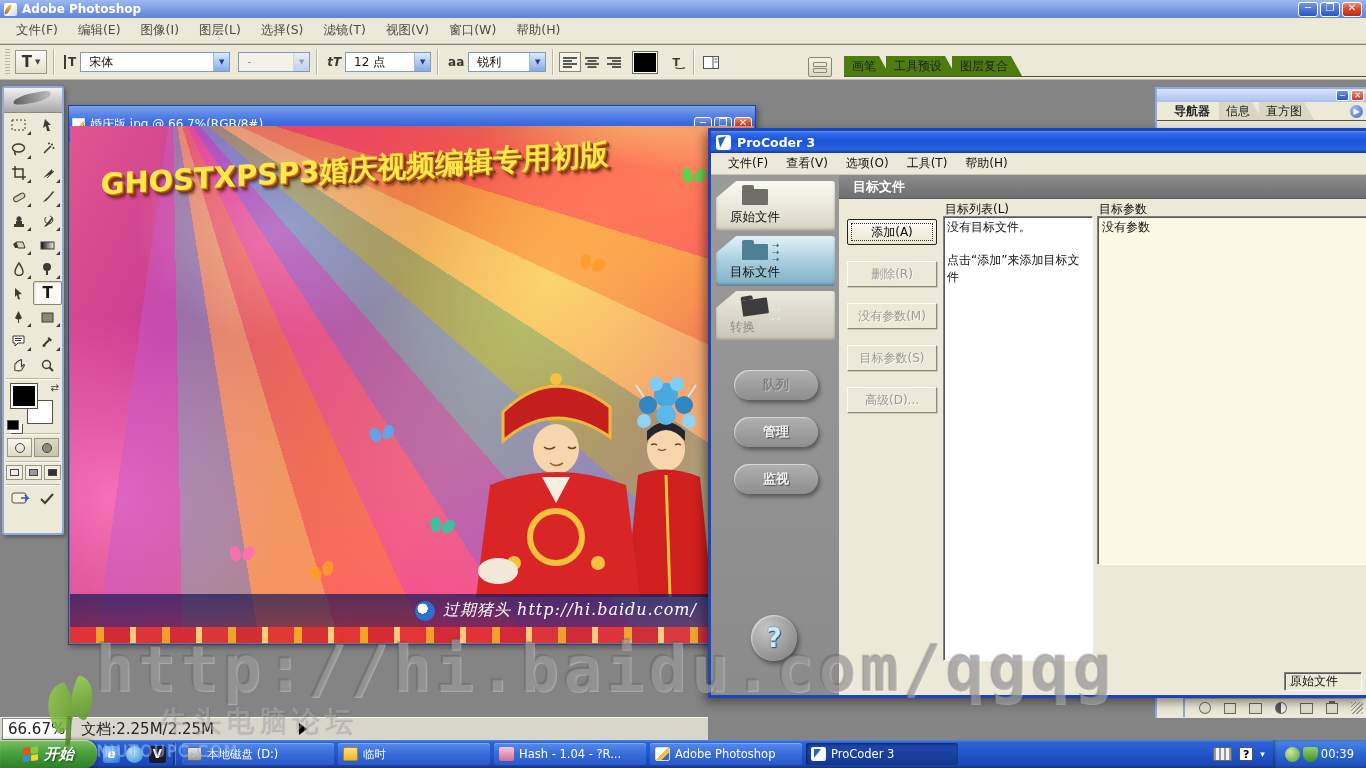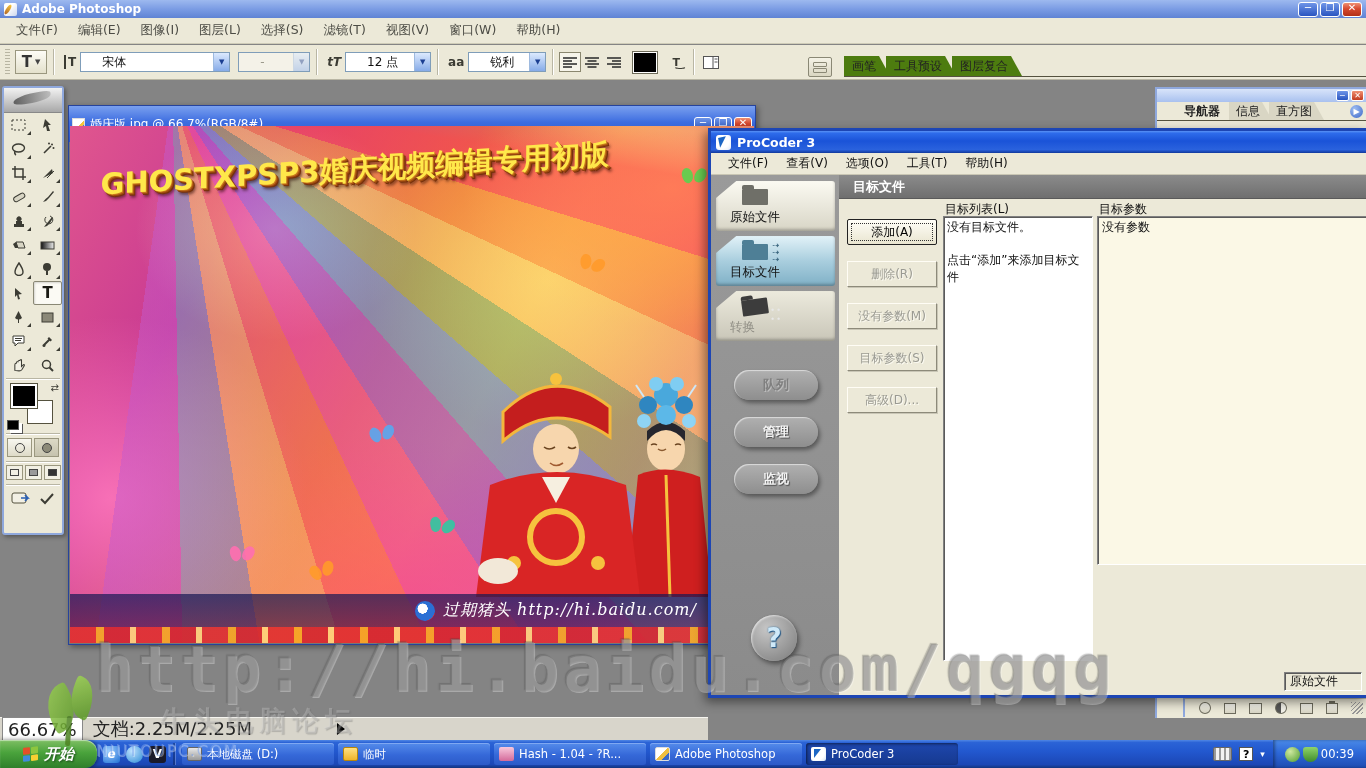--- a/index.html
+++ b/index.html
@@ -19,21 +19,21 @@
   .ps-titlebar .appicon i{position:absolute;left:2px;top:1px;width:4px;height:11px;background:linear-gradient(180deg,#f7c53c,#b0682a);border-radius:60% 40% 60% 40%;transform:rotate(28deg);}
   .ps-titlebar .btns{margin-left:auto;display:flex;}
   .ps-menubar{position:absolute;left:0;top:18px;width:1366px;height:26px;background:#ece9d8;border-bottom:1px solid #cfccb8;display:flex;align-items:center;padding-left:6px;}
   .ps-menubar .mi{font-size:12.5px;color:#4c4c45;padding:0 10px;}
   .ps-opts{position:absolute;left:0;top:45px;width:1366px;height:35px;background:#ece9d8;border-bottom:1px solid #b9b6a4;display:flex;align-items:center;font-size:12px;color:#333;}
   .grip{width:5px;height:26px;margin:0 5px;background:repeating-linear-gradient(180deg,#b8b5a2 0 1px,transparent 1px 3px);}
   .sep{width:1px;height:26px;background:#b9b6a4;margin:0 6px;box-shadow:1px 0 0 #fff;}
   .toolbox-cur{width:32px;height:24px;border:1px solid #9a977f;background:linear-gradient(#fdfcf6,#e4e1cc);display:flex;align-items:center;justify-content:center;font-weight:bold;}
   .toolbox-cur b{font-size:15px;} .toolbox-cur .dd{font-size:7px;margin-left:3px;color:#444;}
   .icon-lbl{font-weight:bold;margin:0 4px;color:#3b3b33;}
-  .combo{display:inline-flex;align-items:center;height:20px;background:#fff;border:1px solid #7f9db9;padding-left:21px;position:relative;color:#111;}
+  .combo{display:inline-flex;align-items:center;height:20px;background:#fff;border:1px solid #7f9db9;padding-left:8px;position:relative;color:#111;}
   .combo .arr{margin-left:auto;width:16px;height:18px;background:linear-gradient(180deg,#dceafe,#86abe8);border-left:1px solid #9ebadf;color:#1b3e91;font-size:7px;display:flex;align-items:center;justify-content:center;}
   .combo.dis{color:#9c9a8c;background:#f4f2e8;} .combo.dis .arr{opacity:.45;}
   .alignbtn{width:22px;height:20px;border:1px solid transparent;display:inline-flex;align-items:center;justify-content:center;}
   .alignbtn.on{border-color:#8a876f;background:#f6f4ea;}
   .swatch{width:24px;height:21px;background:#000;border:1px solid #fff;outline:1px solid #6e6c5a;margin:0 8px;}
   .mini-ic{width:22px;height:18px;display:inline-flex;align-items:center;justify-content:center;font-size:11px;font-weight:bold;color:#3b3b33;}
   .pal-well{position:absolute;left:808px;top:3px;height:29px;display:flex;align-items:flex-end;}
   .drawer{width:24px;height:20px;margin-right:12px;border:1px solid #8a8875;border-radius:2px;background:linear-gradient(#f4f2e6,#d9d6c2);position:relative;}
   .drawer:before{content:"";position:absolute;left:4px;right:4px;top:4px;height:3px;border:1px solid #8a8875;border-radius:1px;}
   .drawer:after{content:"";position:absolute;left:4px;right:4px;bottom:3px;height:3px;border:1px solid #8a8875;border-radius:1px;}
@@ -86,31 +86,31 @@
   .bf.or:before,.bf.or:after{background:#ff9a2a;} .bf.tl:before,.bf.tl:after{background:#2fc9a2;}
   .bf.bl:before,.bf.bl:after{background:#58a8f0;} .bf.gr:before,.bf.gr:after{background:#59d44e;}
   .bf.pk:before,.bf.pk:after{background:#ff6fb0;}
   .couple{position:absolute;right:6px;bottom:46px;}
   .band{position:absolute;left:0;right:0;bottom:16px;height:33px;background:linear-gradient(180deg,rgba(25,25,85,.72),rgba(70,20,70,.68));display:flex;align-items:center;padding-left:345px;}
   .band .blogo{width:20px;height:20px;border-radius:50%;background:radial-gradient(circle at 38% 38%,#fff 28%,#2b6fd4 30% 72%,#e33 74%);margin-right:8px;}
   .band .credit{color:#fff;font-size:16px;font-style:italic;font-family:"DejaVu Serif","Liberation Serif",serif;letter-spacing:1px;}
   .bstrip{position:absolute;left:0;right:0;bottom:0;height:16px;background:repeating-linear-gradient(90deg,#e03030 0 26px,#f5a623 26px 34px,#d4262e 34px 60px,#ffd27a 60px 66px);opacity:.92;}
 
   
-  .ps-status{position:absolute;left:0;top:717px;width:708px;height:23px;background:#d8d5cb;border-top:1px solid #f6f5f0;display:flex;align-items:center;font-size:18px;color:#222;}
+  .ps-status{position:absolute;left:0;top:717px;width:708px;height:23px;background:#d8d5cb;border-top:1px solid #f6f5f0;display:flex;align-items:center;font-size:15px;color:#222;}
   .zoombox{margin-left:2px;background:#fff;border:1px solid #888;padding:1px 5px;}
   .docsize{margin-left:10px;}
   .tri{margin-left:85px;width:0;height:0;border-top:6px solid transparent;border-bottom:6px solid transparent;border-left:8px solid #000;}
 
   
   .rpal{position:absolute;left:1155px;top:87px;width:211px;height:631px;background:#ece9d8;border-left:2px solid #8fa8dd;border-top:2px solid #8fa8dd;}
   .rpal-head{height:13px;background:linear-gradient(180deg,#d8e4fa,#a9c1ef);display:flex;justify-content:flex-end;align-items:center;padding-right:2px;}
   .rpal-head .pbtn{width:13px;height:11px;border:1px solid #fff;border-radius:2px;color:#fff;font-size:8px;line-height:9px;text-align:center;margin-left:2px;background:linear-gradient(#6f95e8,#2a55c0);}
   .rpal-head .pbtn.close{background:linear-gradient(#ef9073,#c23a20);}
-  .rpal-tabs{height:19px;display:flex;align-items:flex-end;border-bottom:1px solid #55523f;padding-left:20px;position:relative;}
+  .rpal-tabs{height:19px;display:flex;align-items:flex-end;border-bottom:1px solid #55523f;padding-left:10px;position:relative;}
   .rpal-tab{height:18px;padding:0 12px 0 7px;font-size:12px;display:flex;align-items:center;background:#d9d6c4;clip-path:polygon(0 0,calc(100% - 10px) 0,100% 100%,0 100%);filter:drop-shadow(0 0 1px #55523f);margin-right:-3px;color:#222;}
   .rpal-tab.on{background:#ece9d8;font-weight:bold;}
   .rpal-menu{position:absolute;right:3px;top:3px;width:13px;height:13px;border-radius:50%;background:radial-gradient(circle at 35% 30%,#9dbdf2,#3e68c8);color:#fff;font-size:8px;line-height:13px;text-align:center;}
   .lay-strip{position:absolute;left:1183px;top:698px;width:183px;height:19px;background:#ece9d8;border-left:2px solid #8fa8dd;border-top:1px solid #b9b6a4;display:flex;align-items:center;gap:13px;padding-left:14px;}
   .lic{width:13px;height:11px;border:1px solid #6e6c5e;background:linear-gradient(#f6f5ee,#d8d5c4);position:relative;}
   .lic.round{border-radius:50%;width:12px;height:12px;}
   .lic.half{border-radius:50%;width:12px;height:12px;background:linear-gradient(90deg,#555 50%,#f2f1e8 50%);}
   .lic.trash:before{content:"";position:absolute;left:2px;right:2px;top:-3px;height:2px;background:#6e6c5e;}
   .lgrip{margin-left:auto;margin-right:3px;width:12px;height:12px;background:repeating-linear-gradient(135deg,#999 0 1px,transparent 1px 3px);}
 

